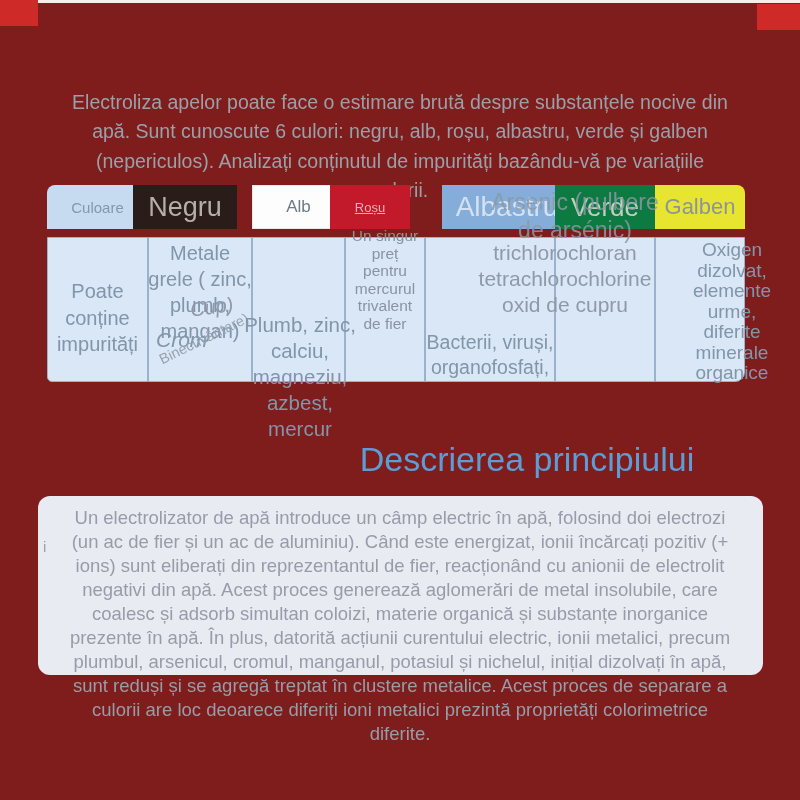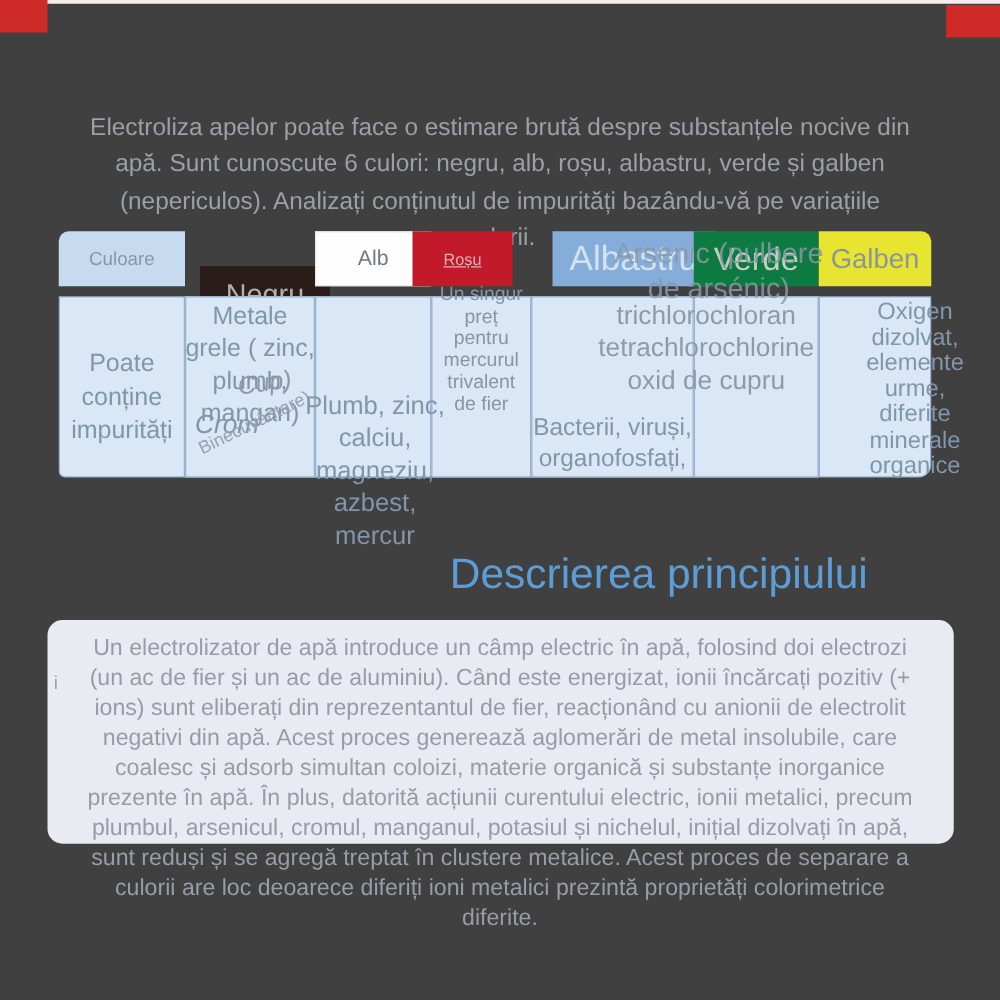--- a/index.html
+++ b/index.html
@@ -1,30 +1,30 @@
 <!DOCTYPE html>
 <html><head>
 <meta charset="utf-8">
 <style>
   html,body{margin:0;padding:0;}
-  .page{position:relative;width:800px;height:800px;background:#404040;overflow:hidden;
+  .page{position:relative;width:800px;height:800px;background:#7f1d1d;overflow:hidden;
         font-family:"Liberation Sans", sans-serif;}
   .top-strip{position:absolute;left:0;top:0;width:800px;height:3px;background:#f7ece8;}
   .corner-l{position:absolute;left:0;top:0;width:38px;height:26px;background:#ce2a28;}
   .corner-r{position:absolute;left:757px;top:4px;width:43px;height:26px;background:#ce2a28;}
 
   .intro{position:absolute;left:0;top:88px;width:800px;text-align:center;
          color:#9aa0a8;font-size:19.5px;line-height:29.3px;}
   .intro div,.desc div{white-space:nowrap;}
 
   
   .th{position:absolute;top:185px;height:44px;display:flex;align-items:center;
       justify-content:center;box-sizing:border-box;z-index:1;}
   .th-culoare{left:47px;width:101px;background:#c6dbf0;color:#8598ab;font-size:15px;border-radius:8px 0 0 0;}
-  .th-negru{left:160px;width:104px;background:#2a1c18;color:#b7aeaa;font-size:23px;margin-top:28px;}
+  .th-negru{left:133px;width:104px;background:#2a1c18;color:#b7aeaa;font-size:27px;}
   .th-alb{left:252px;width:93px;background:#fdfdfd;color:#6e7a86;font-size:17px;border:1px solid #e8e8e8;}
   .th-rosu{left:330px;width:80px;background:#c2192b;color:#ddb3b8;font-size:13px;text-decoration:underline;}
   .th-albastru{left:425px;width:130px;background:#84add9;color:#d5e1f0;font-size:28px;margin-left:17px;}
   .th-verde{left:555px;width:100px;background:#0d7a41;color:#c2cfc0;font-size:26px;}
   .th-galben{left:655px;width:90px;background:#e7e52f;color:#8b959c;font-size:22px;border-radius:0 8px 0 0;}
 
   
   .td{position:absolute;top:237px;height:145px;background:#d9e7f7;
       border:1px solid #9ab2ce;box-sizing:border-box;z-index:1;}
   .td-culoare{left:47px;width:101px;border-radius:0 0 0 5px;}

